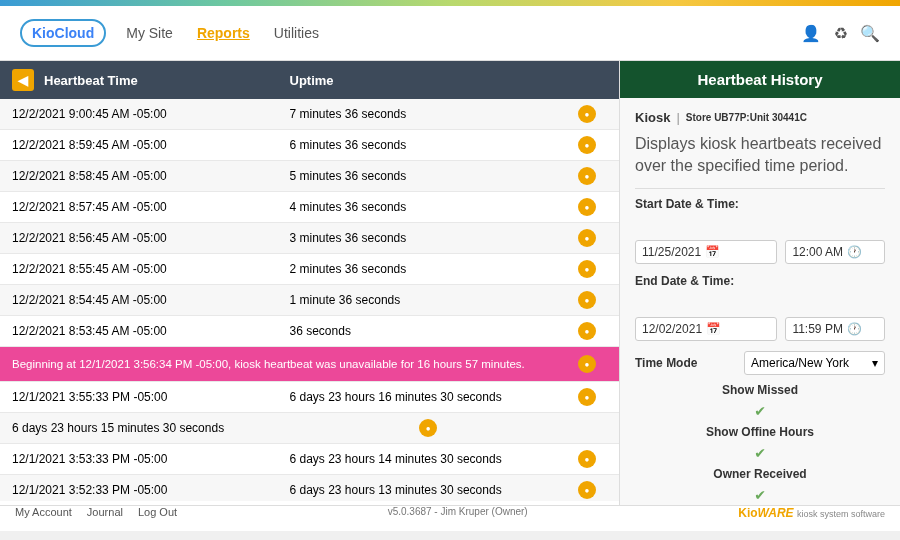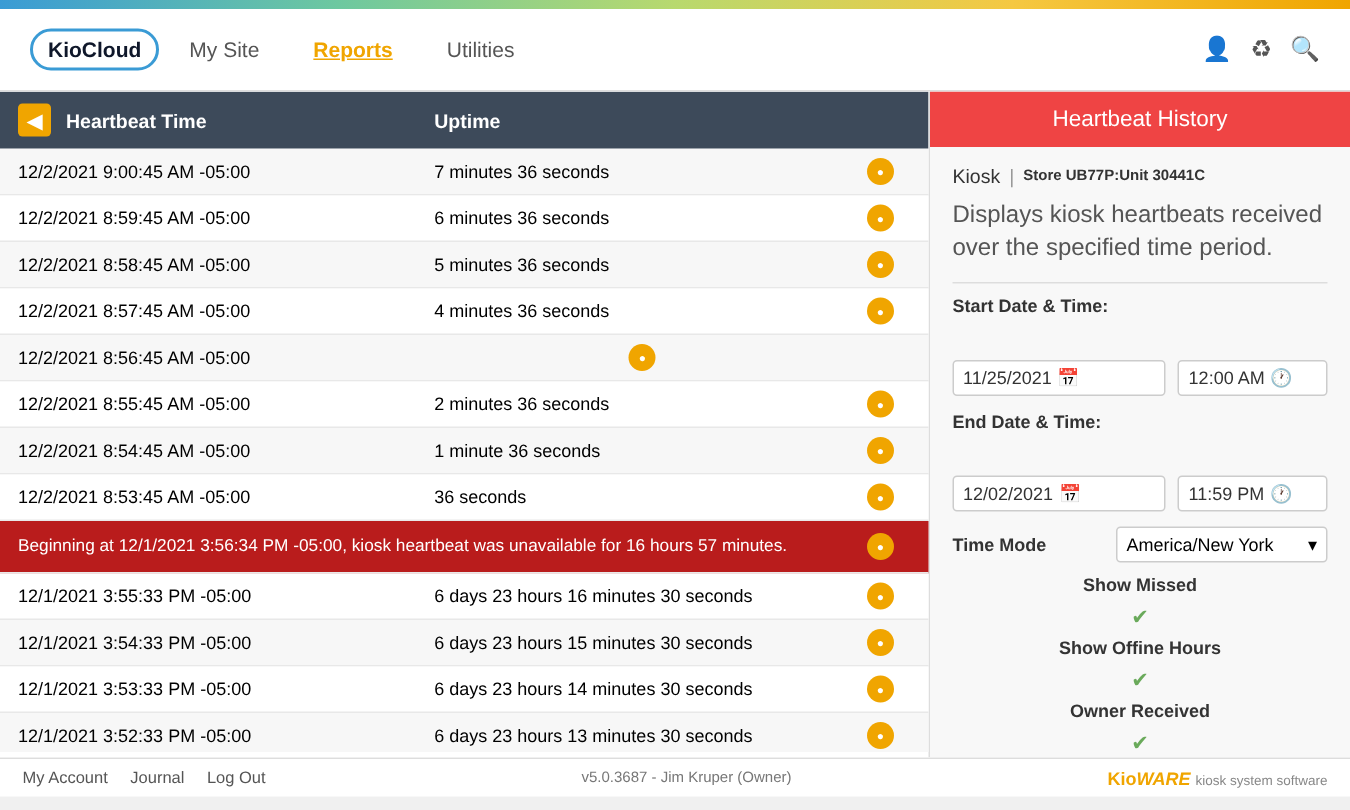--- a/index.html
+++ b/index.html
@@ -13,22 +13,22 @@
 
     
     .nav {
       display: flex; align-items: center; background: #fff; padding: 8px 20px;
       border-bottom: 1px solid #ddd; height: 55px;
     }
     .logo-box {
       border: 2px solid #3a9bd5; border-radius: 20px; padding: 4px 10px;
       color: #3a9bd5; font-weight: bold; font-size: 14px; margin-right: 20px;
     }
-    .logo-box span { color: #0f172a; }
-    .nav-links { display: flex; gap: 36px; align-items: center; flex: 1; }
+    .logo-box span { color: #3b82f6; }
+    .nav-links { display: flex; gap: 24px; align-items: center; flex: 1; }
     .nav-link { color: #555; text-decoration: none; font-size: 14px; cursor: pointer; }
     .nav-link.active { color: #f0a500; text-decoration: underline; font-weight: bold; }
     .nav-icons { display: flex; gap: 12px; align-items: center; }
     .nav-icon { color: #555; font-size: 16px; cursor: pointer; }
 
     
     .main { display: flex; height: calc(540px - 55px - 6px - 35px); overflow: hidden; }
 
     
     .left-panel { flex: 1; background: #fff; overflow: hidden; border-right: 1px solid #ddd; }
@@ -48,41 +48,41 @@
     .table-body { overflow-y: auto; height: calc(100% - 42px); }
 
     .table-row {
       display: grid; grid-template-columns: 1fr 1fr 40px;
       padding: 6px 12px; align-items: center; border-bottom: 1px solid #e8e8e8;
       font-size: 12px;
     }
     .table-row:nth-child(odd) { background: #f7f7f7; }
     .table-row:nth-child(even) { background: #fff; }
     .table-row.alert-row {
-      background: #b91c1c; color: #fff;
+      background: #ec4899; color: #fff;
       grid-template-columns: 1fr 40px; font-size: 11.5px; padding: 8px 12px;
     }
 
     .orange-dot {
       width: 18px; height: 18px; border-radius: 50%; background: #f0a500;
       display: flex; align-items: center; justify-content: center;
       color: #fff; font-size: 8px; font-weight: bold; justify-self: center;
     }
 
     
     .right-panel {
       width: 280px; background: #f8f8f8; display: flex; flex-direction: column;
     }
     .right-header {
-      background: #ef4444; color: #fff; padding: 10px 15px; text-align: center;
-      font-size: 15px; font-weight: normal;
+      background: #14532d; color: #fff; padding: 10px 15px; text-align: center;
+      font-size: 15px; font-weight: bold;
     }
     .right-body { padding: 12px 15px; flex: 1; overflow-y: auto; }
     .kiosk-line { display: flex; align-items: center; gap: 6px; margin-bottom: 8px; }
-    .kiosk-label { font-weight: normal; color: #333; font-size: 13px; }
+    .kiosk-label { font-weight: bold; color: #333; font-size: 13px; }
     .kiosk-sep { color: #999; }
     .kiosk-name { font-weight: bold; color: #333; font-size: 10px; }
     .kiosk-desc { color: #555; font-size: 16px; margin-bottom: 10px; line-height: 1.4; }
     .divider { border-top: 1px solid #ddd; margin: 8px 0; }
     .field-label { font-size: 12px; color: #333; margin-bottom: 4px; font-weight: 600; }
     .date-time-row { display: flex; gap: 8px; margin-bottom: 10px; margin-top: 29px; }
     .date-input, .time-input {
       border: 1px solid #ccc; border-radius: 3px; padding: 4px 6px;
       font-size: 12px; color: #333; background: #fff; display: flex;
       align-items: center; gap: 4px;
@@ -97,21 +97,21 @@
       font-size: 12px; background: #fff; flex: 1;
       display: flex; align-items: center; justify-content: space-between;
     }
     .checkbox-row { display: flex; align-items: center; gap: 6px; margin-bottom: 6px; flex-direction: column; }
     .checkbox-label { font-size: 12px; color: #333; font-weight: 600; }
     .check-mark { color: #6aaa5b; font-size: 14px; }
 
     
     .footer {
       height: 26px; background: #fff; border-top: 1px solid #ddd;
-      display: flex; align-items: center; justify-content: space-between;
+      display: flex; justify-content: space-between;
       padding: 0 15px; font-size: 11px; color: #555;
     }
     .footer-links { display: flex; gap: 15px; }
     .footer-link { cursor: pointer; color: #555; }
     .footer-version { color: #777; font-size: 10px; }
     .kioware-logo { font-size: 12px; font-weight: bold; color: #f0a500; }
     .kioware-logo span { color: #3a9bd5; }
   </style>
 </head>
 <body>
@@ -161,20 +161,21 @@
           <span>5 minutes 36 seconds</span>
           <div class="orange-dot">●</div>
         </div>
         <div class="table-row">
           <span>12/2/2021 8:57:45 AM -05:00</span>
           <span>4 minutes 36 seconds</span>
           <div class="orange-dot">●</div>
         </div>
         <div class="table-row">
           <span>12/2/2021 8:56:45 AM -05:00</span>
+          <span>3 minutes 36 seconds</span>
           <div class="orange-dot">●</div>
         </div>
         <div class="table-row">
           <span>12/2/2021 8:55:45 AM -05:00</span>
           <span>2 minutes 36 seconds</span>
           <div class="orange-dot">●</div>
         </div>
         <div class="table-row">
           <span>12/2/2021 8:54:45 AM -05:00</span>
           <span>1 minute 36 seconds</span>
@@ -188,21 +189,20 @@
         <div class="table-row alert-row">
           <span style="font-size: 11.5px;">Beginning at 12/1/2021 3:56:34 PM -05:00, kiosk heartbeat was unavailable for 16 hours 57 minutes.</span>
           <div class="orange-dot">●</div>
         </div>
         <div class="table-row">
           <span>12/1/2021 3:55:33 PM -05:00</span>
           <span>6 days 23 hours 16 minutes 30 seconds</span>
           <div class="orange-dot">●</div>
         </div>
         <div class="table-row">
-          <span>12/1/2021 3:54:33 PM -05:00</span>
           <span>6 days 23 hours 15 minutes 30 seconds</span>
           <div class="orange-dot">●</div>
         </div>
         <div class="table-row">
           <span>12/1/2021 3:53:33 PM -05:00</span>
           <span>6 days 23 hours 14 minutes 30 seconds</span>
           <div class="orange-dot">●</div>
         </div>
         <div class="table-row">
           <span>12/1/2021 3:52:33 PM -05:00</span>

